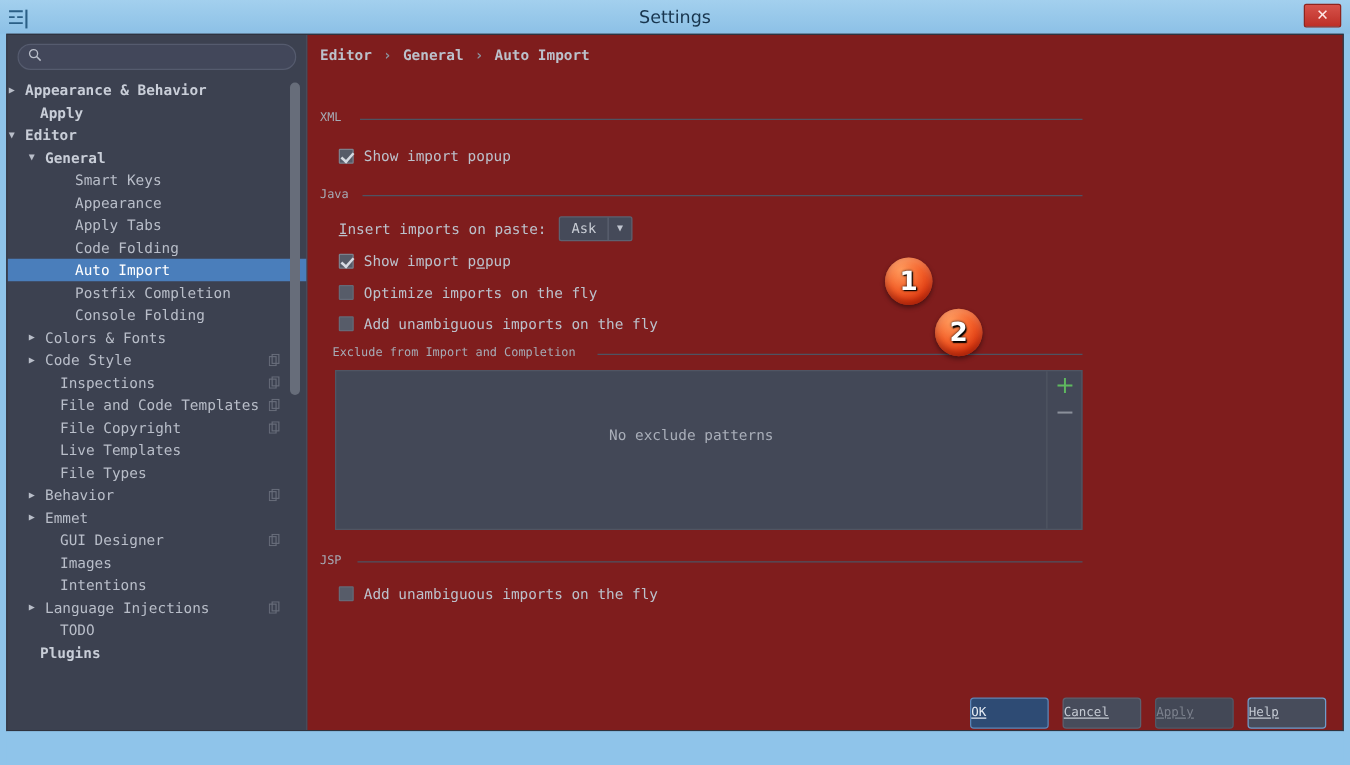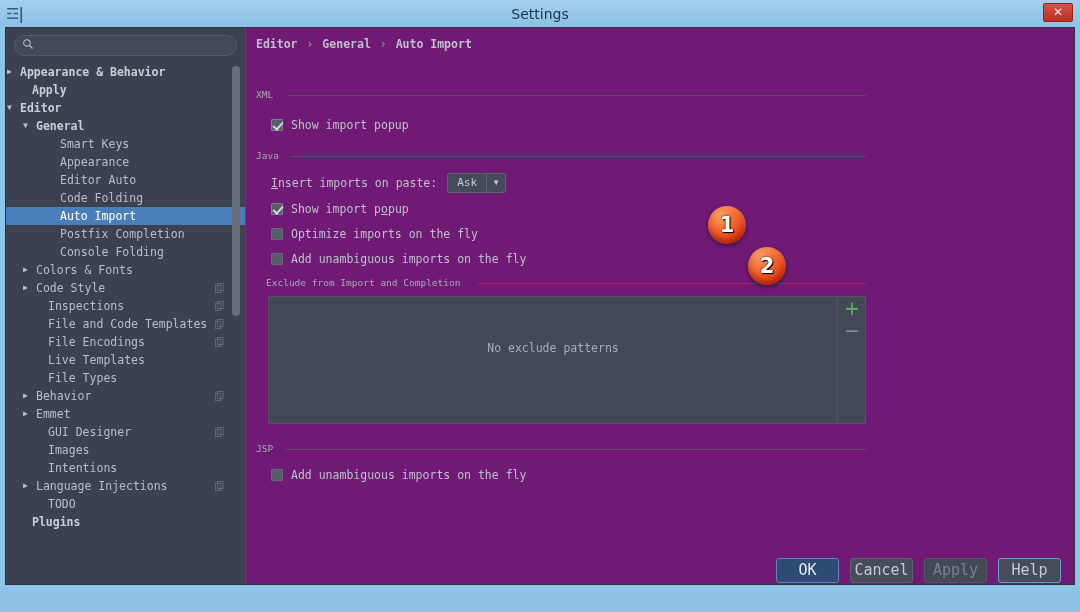--- a/index.html
+++ b/index.html
@@ -145,21 +145,21 @@
     width: 8px; height: 250px;
     background: #676d7a;
     border-radius: 4px;
     cursor: pointer;
   }
 
   
   #main {
     flex: 1;
     position: relative;
-    background: #701a75;
+    background: #7f1d1d;
     overflow: hidden;
   }
   #breadcrumb {
     position: absolute;
     left: 10px; top: 9px;
     font-family: "DejaVu Sans Mono", monospace;
     font-size: 11.5px;
     font-weight: bold;
     color: #bcc1cb;
   }
@@ -310,27 +310,28 @@
   #buttons {
     position: absolute;
     right: 14px; top: -27px;
     display: flex;
     gap: 11px;
   }
   .btn {
     width: 63px; height: 25px;
     border-radius: 3px;
     font-family: "DejaVu Sans Mono", monospace;
-    font-size: 15px;
-    text-align: center;
+    font-size: 10px;
+    text-align: left;
     line-height: 23px;
     cursor: pointer;
     background: #474c5b;
     border: 1px solid #5b6170;
     color: #c5cad3;
+    text-decoration: underline;
   }
   .btn.primary {
     background: #2e4b74;
     border: 1px solid #5d87b8;
     color: #e6ecf4;
   }
   .btn.focused {
     border: 1px solid #6f9ccb;
   }
   .btn.disabled {
@@ -382,21 +383,21 @@
             <span class="tree-arrow" style="left: 17px;">▼</span>
             <span class="tree-label" style="left: 30px;">General</span>
           </div>
           <div class="tree-item">
             <span class="tree-label" style="left: 54px;">Smart Keys</span>
           </div>
           <div class="tree-item">
             <span class="tree-label" style="left: 54px;">Appearance</span>
           </div>
           <div class="tree-item">
-            <span class="tree-label" style="left: 54px;">Editor Auto</span>
+            <span class="tree-label" style="left: 54px;">Apply Tabs</span>
           </div>
           <div class="tree-item">
             <span class="tree-label" style="left: 54px;">Code Folding</span>
           </div>
           <div class="tree-item selected">
             <span class="tree-label" style="left: 54px;">Auto Import</span>
           </div>
           <div class="tree-item">
             <span class="tree-label" style="left: 54px;">Postfix Completion</span>
           </div>
@@ -423,21 +424,21 @@
             </svg>
           </div>
           <div class="tree-item">
             <span class="tree-label" style="left: 42px;">File and Code Templates</span>
             <svg viewBox="0 0 10 11" class="cfg-icon">
               <rect x="0.5" y="2.5" width="6" height="8" fill="none" stroke="#b9bec9" stroke-width="1"></rect>
               <rect x="3.0" y="0.5" width="6" height="8" fill="none" stroke="#b9bec9" stroke-width="1"></rect>
             </svg>
           </div>
           <div class="tree-item">
-            <span class="tree-label" style="left: 42px;">File Encodings</span>
+            <span class="tree-label" style="left: 42px;">File Copyright</span>
             <svg viewBox="0 0 10 11" class="cfg-icon">
               <rect x="0.5" y="2.5" width="6" height="8" fill="none" stroke="#b9bec9" stroke-width="1"></rect>
               <rect x="3.0" y="0.5" width="6" height="8" fill="none" stroke="#b9bec9" stroke-width="1"></rect>
             </svg>
           </div>
           <div class="tree-item">
             <span class="tree-label" style="left: 42px;">Live Templates</span>
           </div>
           <div class="tree-item">
             <span class="tree-label" style="left: 42px;">File Types</span>

